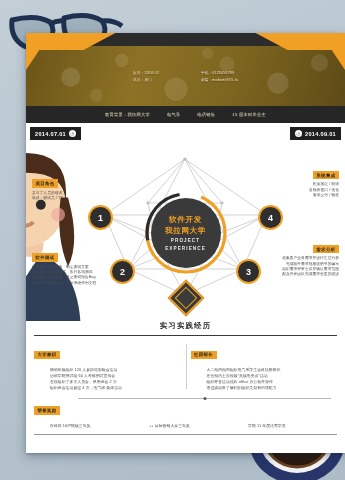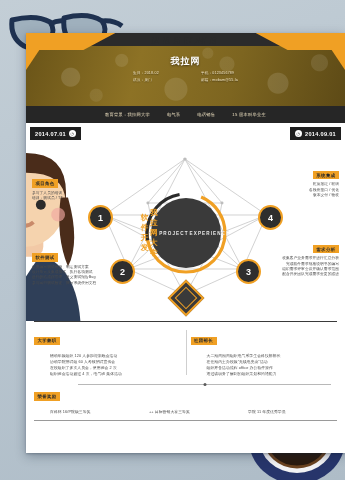--- a/index.html
+++ b/index.html
@@ -100,21 +100,21 @@
     position:absolute;left:50%;transform:translateX(-50%);top:-6px;
     width:34px;height:36px;
   }
 
   .ring{
     position:absolute;left:50%;top:48px;transform:translateX(-50%);
     width:84px;height:84px;
   }
   .ring-core{
     position:absolute;left:7px;top:7px;width:70px;height:70px;border-radius:50%;
-    background:#3a3a3a;display:flex;flex-direction:row;
+    background:#3a3a3a;display:flex;flex-direction:column;
     align-items:center;justify-content:center;gap:1px;
   }
   .rc-cn{color:#f0a024;font-size:7.6px;font-weight:700;letter-spacing:.6px;line-height:10px;}
   .rc-en{color:#e8e8e8;font-size:4.6px;font-weight:700;letter-spacing:1.1px;line-height:7px;}
 
   .num{
     position:absolute;width:21px;height:21px;border-radius:50%;
     background:#2e2e2e;border:2.2px solid #f0a024;
     display:flex;align-items:center;justify-content:center;
     color:#fff;font-size:9px;font-weight:700;
@@ -197,21 +197,20 @@
 
 <div class="paper">
 
   <div class="hdr">
     <div class="hdr-photo"></div>
     <div class="hdr-wing wing-l"></div>
     <div class="hdr-wing wing-r"></div>
     <div class="ribbon"></div>
     <div class="ribbon-lbl">RESUME</div>
 
-    <div class="hdr-name">我拉网</div>
 
     <div class="hdr-contacts">
       <div class="cgrp">
         <div class="cline">生日：2018.02</div>
         <div class="cline">籍贯：厦门</div>
       </div>
       <div class="cgrp">
         <div class="cline">手机：0123456789</div>
         <div class="cline">邮箱：mobam@55.la</div>
       </div>
@@ -330,20 +329,21 @@
       <div class="rows">
         <div class="note-line">收集客户业务需求并进行汇总分析</div>
         <div class="note-line">完成软件需求规格说明书的编写</div>
         <div class="note-line">组织需求评审会议并确认需求范围</div>
         <div class="note-line">配合开发团队完成需求变更的跟进</div>
       </div>
     </div>
   </div>
 
   <div class="exp">
+    <div class="exp-title">实习实践经历</div>
     <div class="exp-rule"></div>
 
     <div class="exp-grid">
       <div class="col">
         <div class="note-tag">大学兼职</div>
         <div class="col-body">
           <div class="exp-line">辅助年级组织 120 人参加迎新晚会活动</div>
           <div class="exp-line">协助学院招聘组 60 人考核招聘宣传会</div>
           <div class="exp-line">在校组织了多次人员会，使用班会 2 次</div>
           <div class="exp-line">组织班会活动超过 4 次，电气班 集体活动</div>

